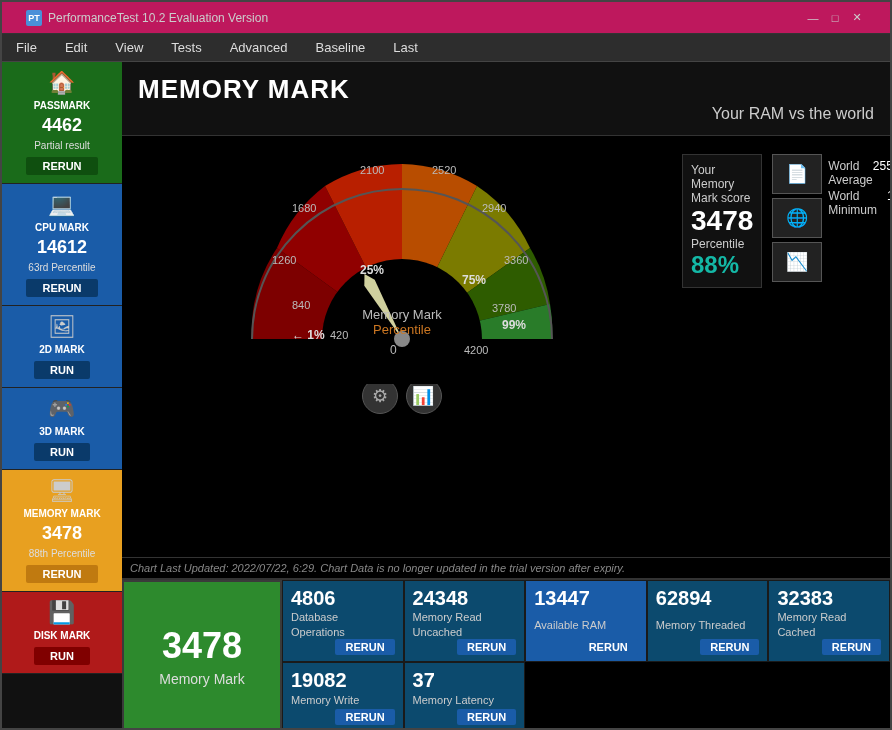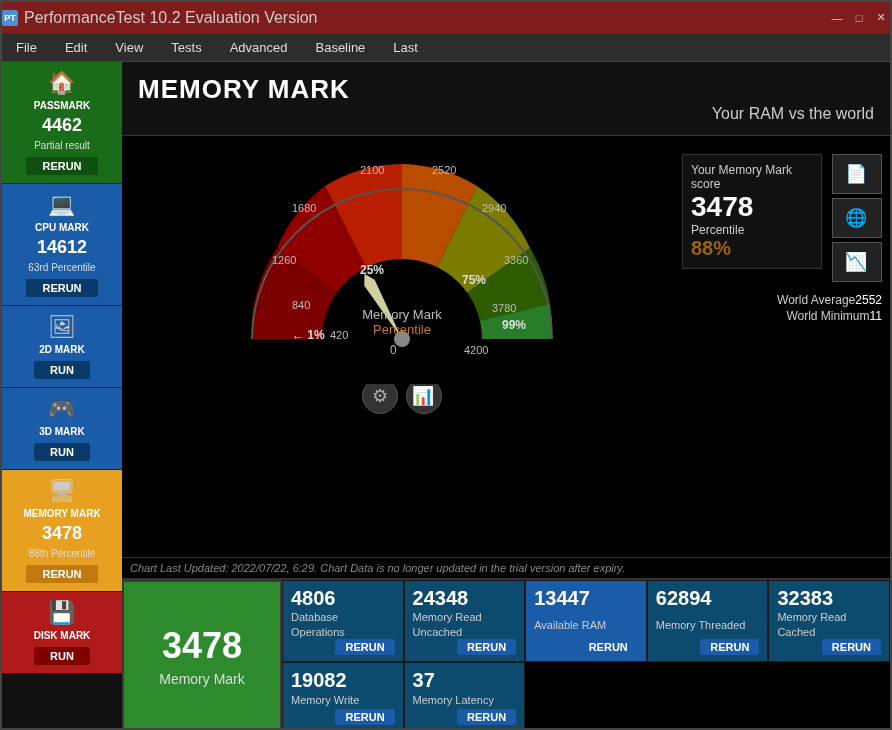--- a/index.html
+++ b/index.html
@@ -7,37 +7,37 @@
       background: #1a1a1a;
       font-family: 'Segoe UI', Arial, sans-serif;
       color: #fff;
       width: 892px;
       height: 730px;
       overflow: hidden;
       border: 2px solid #444;
     }
     
     #titlebar {
-      background: #7f1d1d;
+      background: #be185d;
       height: 32px;
       display: flex;
       align-items: center;
-      padding: 0 0;
+      padding: 0 24px;
       border-bottom: 1px solid #333;
     }
     #titlebar .app-icon {
       width: 16px; height: 16px;
       background: #4a90d9;
       margin-right: 6px;
       border-radius: 2px;
       display: flex; align-items: center; justify-content: center;
       font-size: 10px; font-weight: bold; color: white;
     }
     #titlebar .title-text {
-      font-size: 16px; color: #ccc; flex: 1;
+      font-size: 12px; color: #ccc; flex: 1;
     }
     #titlebar .win-controls {
       display: flex; gap: 4px;
     }
     #titlebar .win-btn {
       width: 18px; height: 18px;
       display: flex; align-items: center; justify-content: center;
       font-size: 11px; color: #ccc; cursor: pointer;
       border-radius: 2px;
     }
@@ -150,33 +150,32 @@
       display: flex;
       flex-direction: column;
       align-items: center;
       position: relative;
     }
 
     
     #score-panel {
       width: 200px;
       display: flex;
-      flex-direction: column;
       gap: 6px;
       padding: 10px 0;
     }
     .score-main {
       background: #111;
       padding: 8px;
       border: 1px solid #333;
     }
     .score-main .score-label { font-size: 12px; color: #ccc; }
     .score-main .score-value { font-size: 28px; font-weight: bold; color: white; }
     .score-main .percentile-label { font-size: 12px; color: #ccc; }
-    .score-main .percentile-value { font-size: 20px; font-weight: bold; color: #a16207; }
+    .score-main .percentile-value { font-size: 24px; font-weight: bold; color: #14b8a6; }
     .score-icons {
       display: flex; flex-direction: column; gap: 4px;
     }
     .score-icon-btn {
       background: #222;
       border: 1px solid #555;
       width: 50px; height: 40px;
       display: flex; align-items: center; justify-content: center;
       cursor: pointer; font-size: 18px; color: #aaa;
     }

